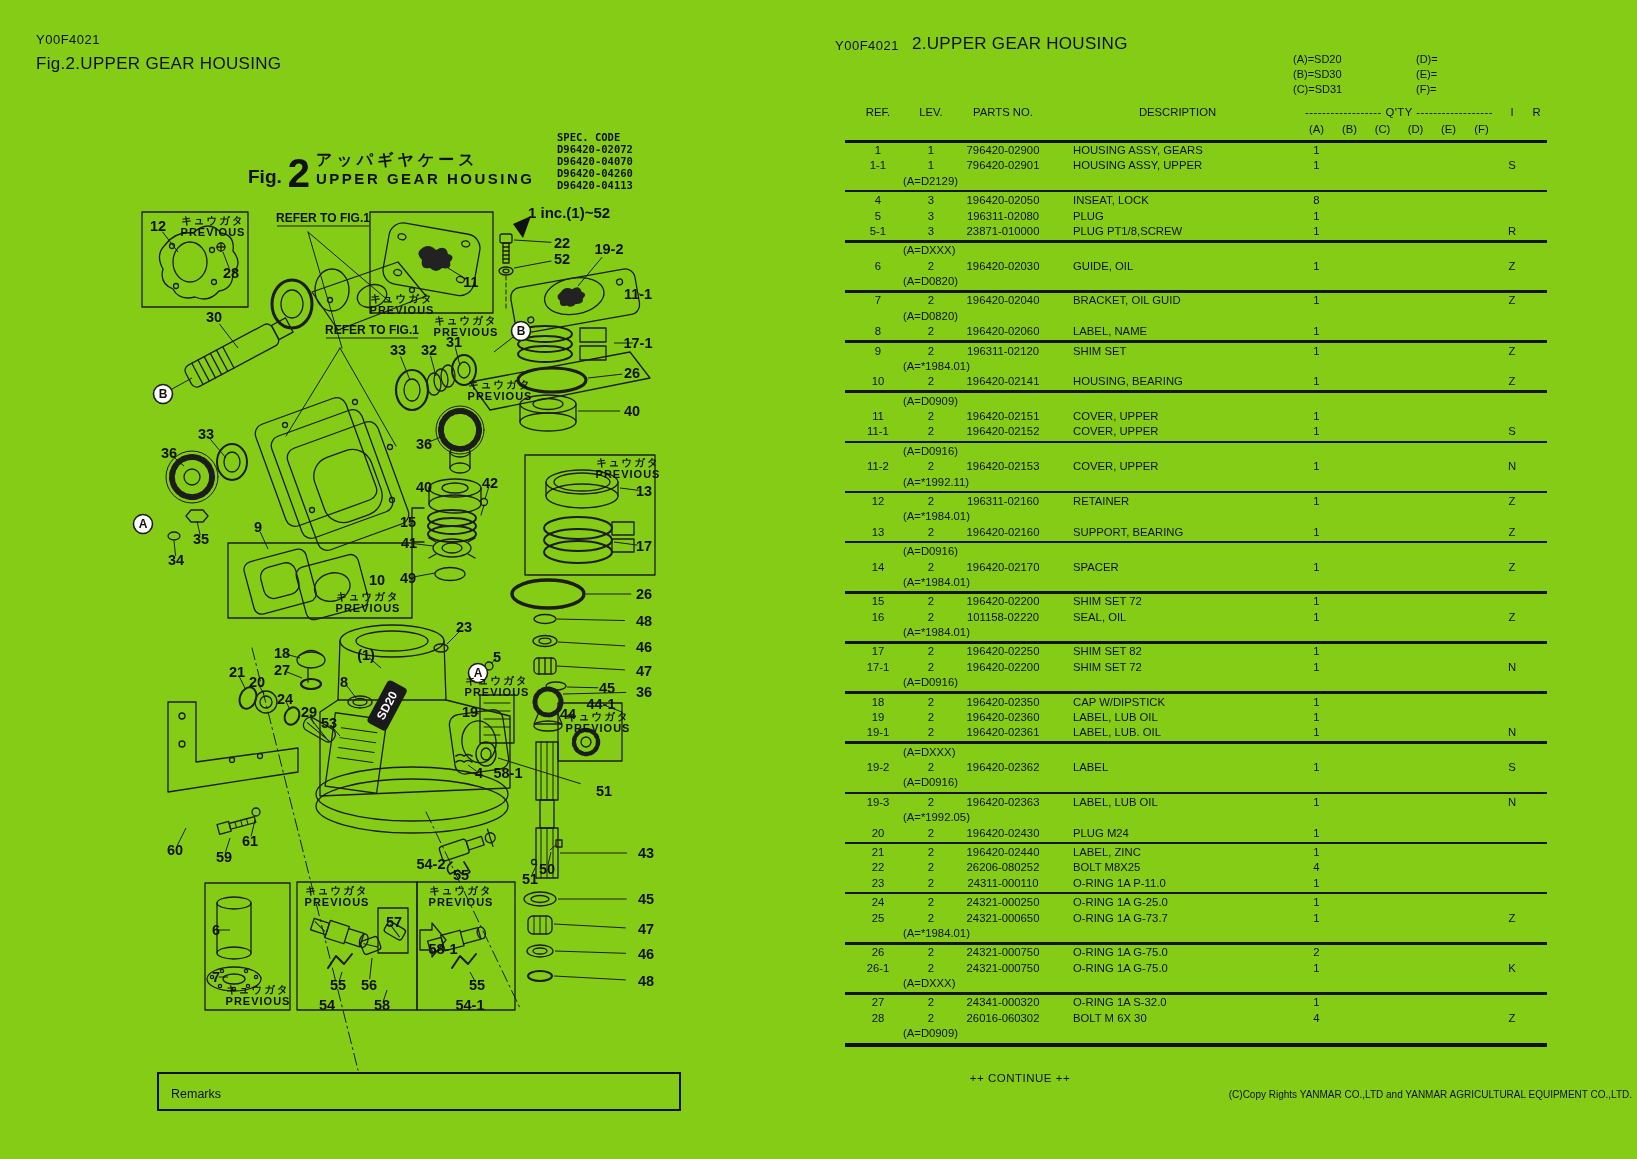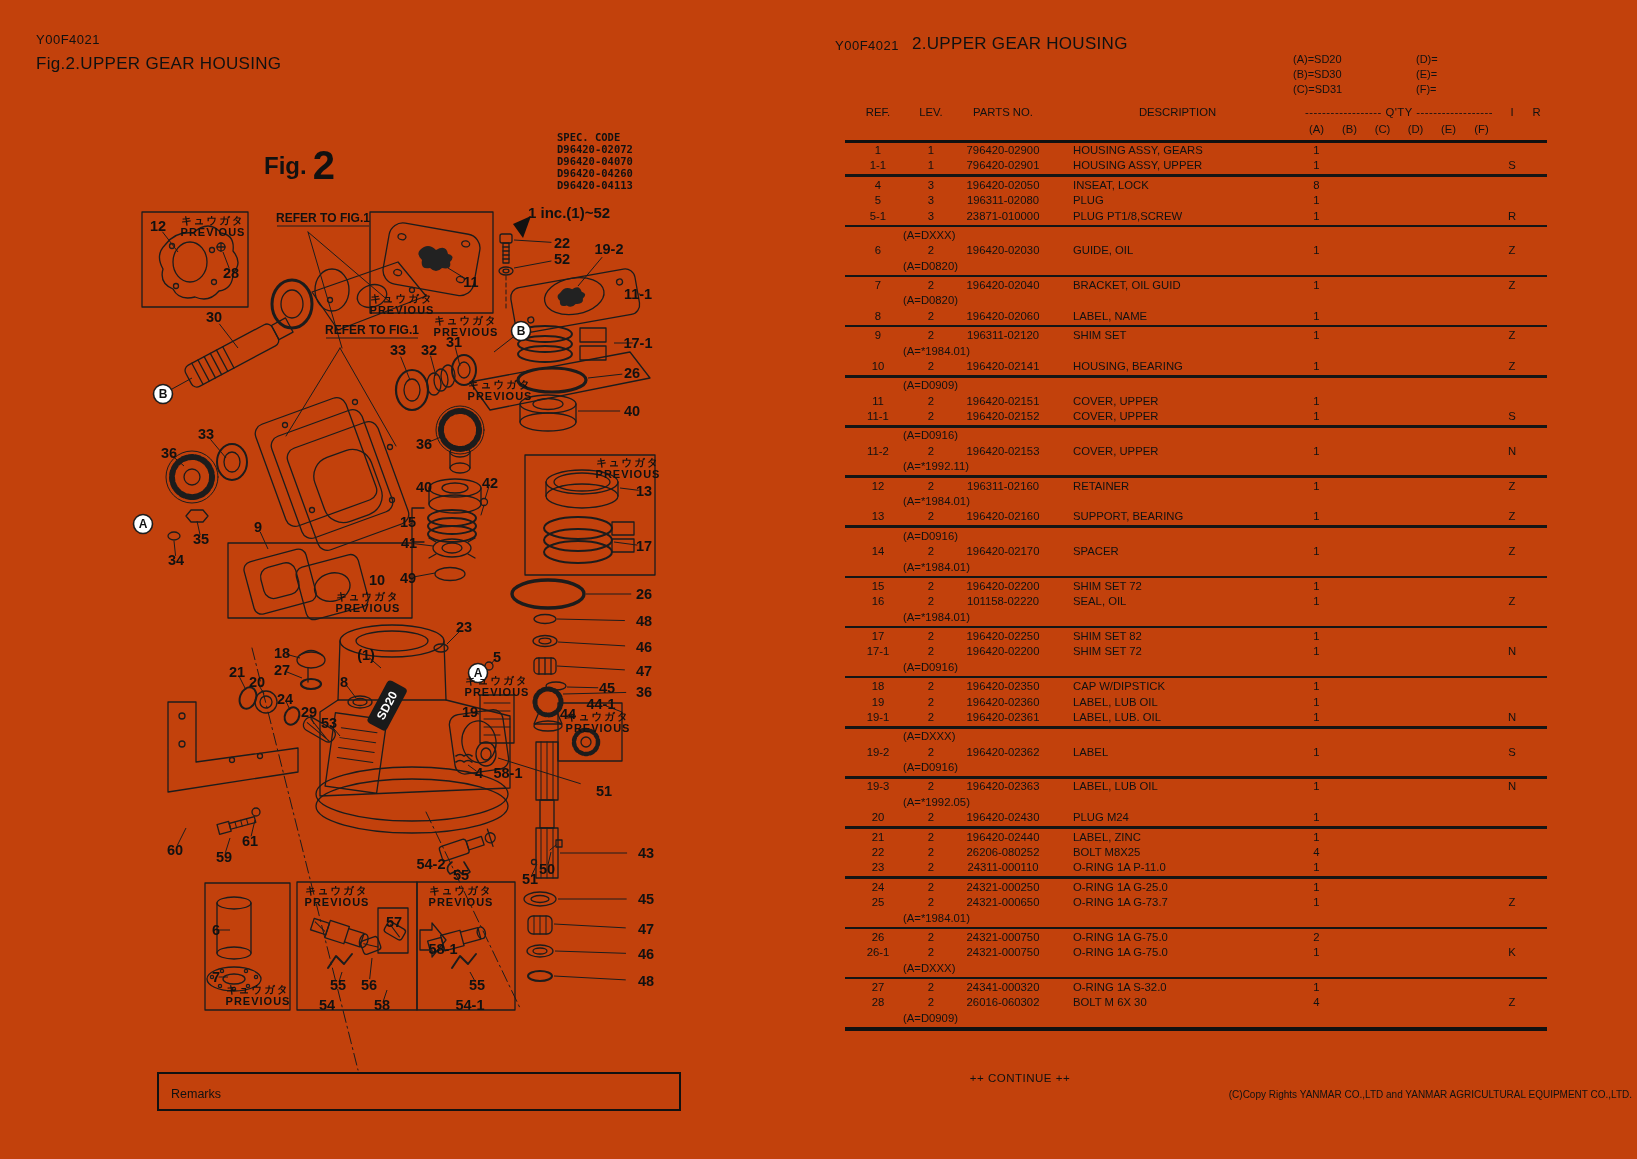--- a/index.html
+++ b/index.html
@@ -1,23 +1,23 @@
 <!DOCTYPE html>
 <html><head>
 <meta charset="utf-8">
 <style>
   html,body{margin:0;padding:0;background:#f2f2f2;}
-  .sheet{position:relative;width:1637px;height:1159px;background:#c2410c;overflow:hidden;
+  .sheet{position:relative;width:1637px;height:1159px;background:#84cc16;overflow:hidden;
          font-family:"Liberation Sans", sans-serif;color:#111;}
   .abs{position:absolute;}
   
   .doc-code{font-size:13px;letter-spacing:.5px;}
   .big-title{font-size:17px;letter-spacing:.3px;}
   .figblock{display:flex;align-items:flex-end;gap:6px;}
-  .figblock .figword{font-size:24px;font-weight:bold;margin-left:16px;}
+  .figblock .figword{font-size:19px;font-weight:bold;}
   .figblock .fignum{font-size:40px;font-weight:bold;line-height:30px;}
   .figblock .figtitles{display:flex;flex-direction:column;line-height:19px;}
   .figblock .jp{font-size:16px;font-weight:bold;letter-spacing:4px;}
   .figblock .en{font-size:15px;font-weight:bold;letter-spacing:2.5px;}
   .spec{font-family:"DejaVu Sans Mono", monospace;font-size:10.5px;font-weight:bold;line-height:12px;}
   .inc-note{font-size:15px;font-weight:bold;}
   .remarks{border:2.5px solid #111;font-size:12.5px;line-height:19px;padding:11px 0 5px 12px;}
   svg text{font-family:"Liberation Sans", sans-serif;}
   
   .rp{position:absolute;left:820px;top:0;width:817px;height:1159px;}
@@ -39,20 +39,24 @@
 <body>
 
 <div class="sheet">
 
   <div class="abs doc-code" style="left:36px;top:32px;">Y00F4021</div>
   <div class="abs big-title" style="left:36px;top:54px;">Fig.2.UPPER GEAR HOUSING</div>
 
   <div class="abs figblock" style="left:248px;top:150px;">
     <span class="figword">Fig.</span>
     <span class="fignum">2</span>
+    <span class="figtitles">
+      <span class="jp">アッパギヤケース</span>
+      <span class="en">UPPER GEAR HOUSING</span>
+    </span>
   </div>
 
   <div class="abs spec" style="left:557px;top:131px;">
     <div>SPEC. CODE</div>
     <div id="spec-codes">
         <div>D96420-02072</div>
         <div>D96420-04070</div>
         <div>D96420-04260</div>
         <div>D96420-04113</div>
       </div>
@@ -586,20 +590,23 @@
             <div class="c desc">HOUSING ASSY, UPPER</div>
             <div class="c">1</div>
             <div class="c"></div>
             <div class="c"></div>
             <div class="c"></div>
             <div class="c"></div>
             <div class="c"></div>
             <div class="c">S</div>
             <div class="c"></div>
           </div>
+          <div class="grid">
+            <div class="note">(A=D2129)</div>
+          </div>
           <div class="rule"></div>
           <div class="grid">
             <div class="c">4</div>
             <div class="c">3</div>
             <div class="c">196420-02050</div>
             <div class="c desc">INSEAT, LOCK</div>
             <div class="c">8</div>
             <div class="c"></div>
             <div class="c"></div>
             <div class="c"></div>

